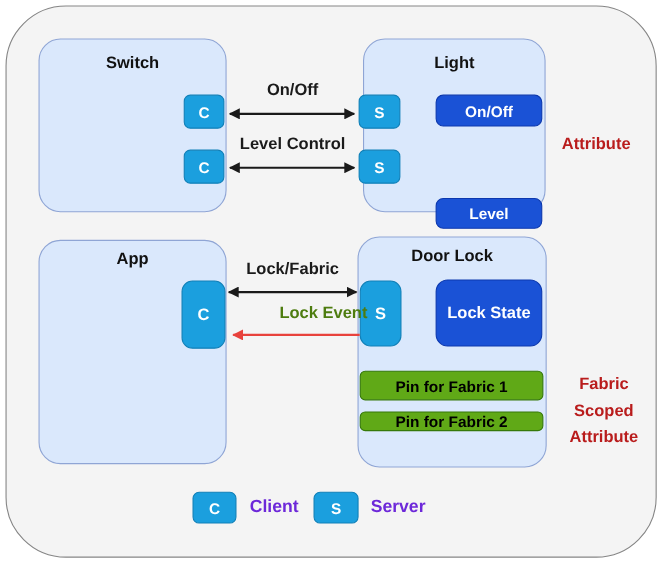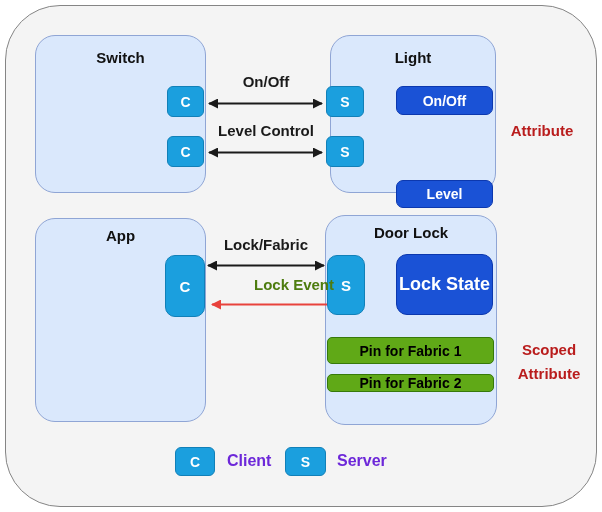--- a/index.html
+++ b/index.html
@@ -70,21 +70,21 @@
     border-radius: 7px;
     color: #ffffff;
     font-weight: bold;
     font-size: 14px;
     display: flex;
     align-items: center;
     justify-content: center;
   }
   #onoff-attr { left: 396px; top: 86px;  width: 97px; height: 29px; }
   #level-attr { left: 396px; top: 136px; width: 97px; height: 28px; margin-top: 44px; }
-  #lockstate-attr { left: 396px; top: 254px; width: 97px; height: 61px; border-radius: 11px; font-size: 18px; }
+  #lockstate-attr { left: 396px; top: 254px; width: 97px; height: 61px; border-radius: 11px; font-size: 15px; }
 
   
   .pin-btn {
     background: #60a917;
     border: 1px solid #36790a;
     border-radius: 5px;
     color: #000000;
     font-weight: bold;
     font-size: 14px;
     display: flex;
@@ -163,20 +163,21 @@
   <div class="abs pin-btn" id="pin-fabric-1">Pin for Fabric 1</div>
   <div class="abs pin-btn" id="pin-fabric-2">Pin for Fabric 2</div>
 
   <div class="abs arrow-label" id="onoff-label">On/Off</div>
   <div class="abs arrow-label" id="levelctrl-label">Level Control</div>
   <div class="abs arrow-label" id="lockunlock-label">Lock/Fabric</div>
   <div class="abs arrow-label" id="lockevent-label">Lock Event</div>
 
   <div class="abs side-label" id="attribute-label">Attribute</div>
   <div class="abs side-label" id="fabric-label">
+    <div>Fabric</div>
     <div>Scoped</div>
     <div>Attribute</div>
   </div>
 
   <div class="abs badge" id="legend-c">C</div>
   <div class="abs legend-label" id="legend-client-label">Client</div>
   <div class="abs badge" id="legend-s">S</div>
   <div class="abs legend-label" id="legend-server-label">Server</div>
 
   <svg class="abs" id="arrow-layer" width="602" height="512" viewBox="0 0 602 512">

